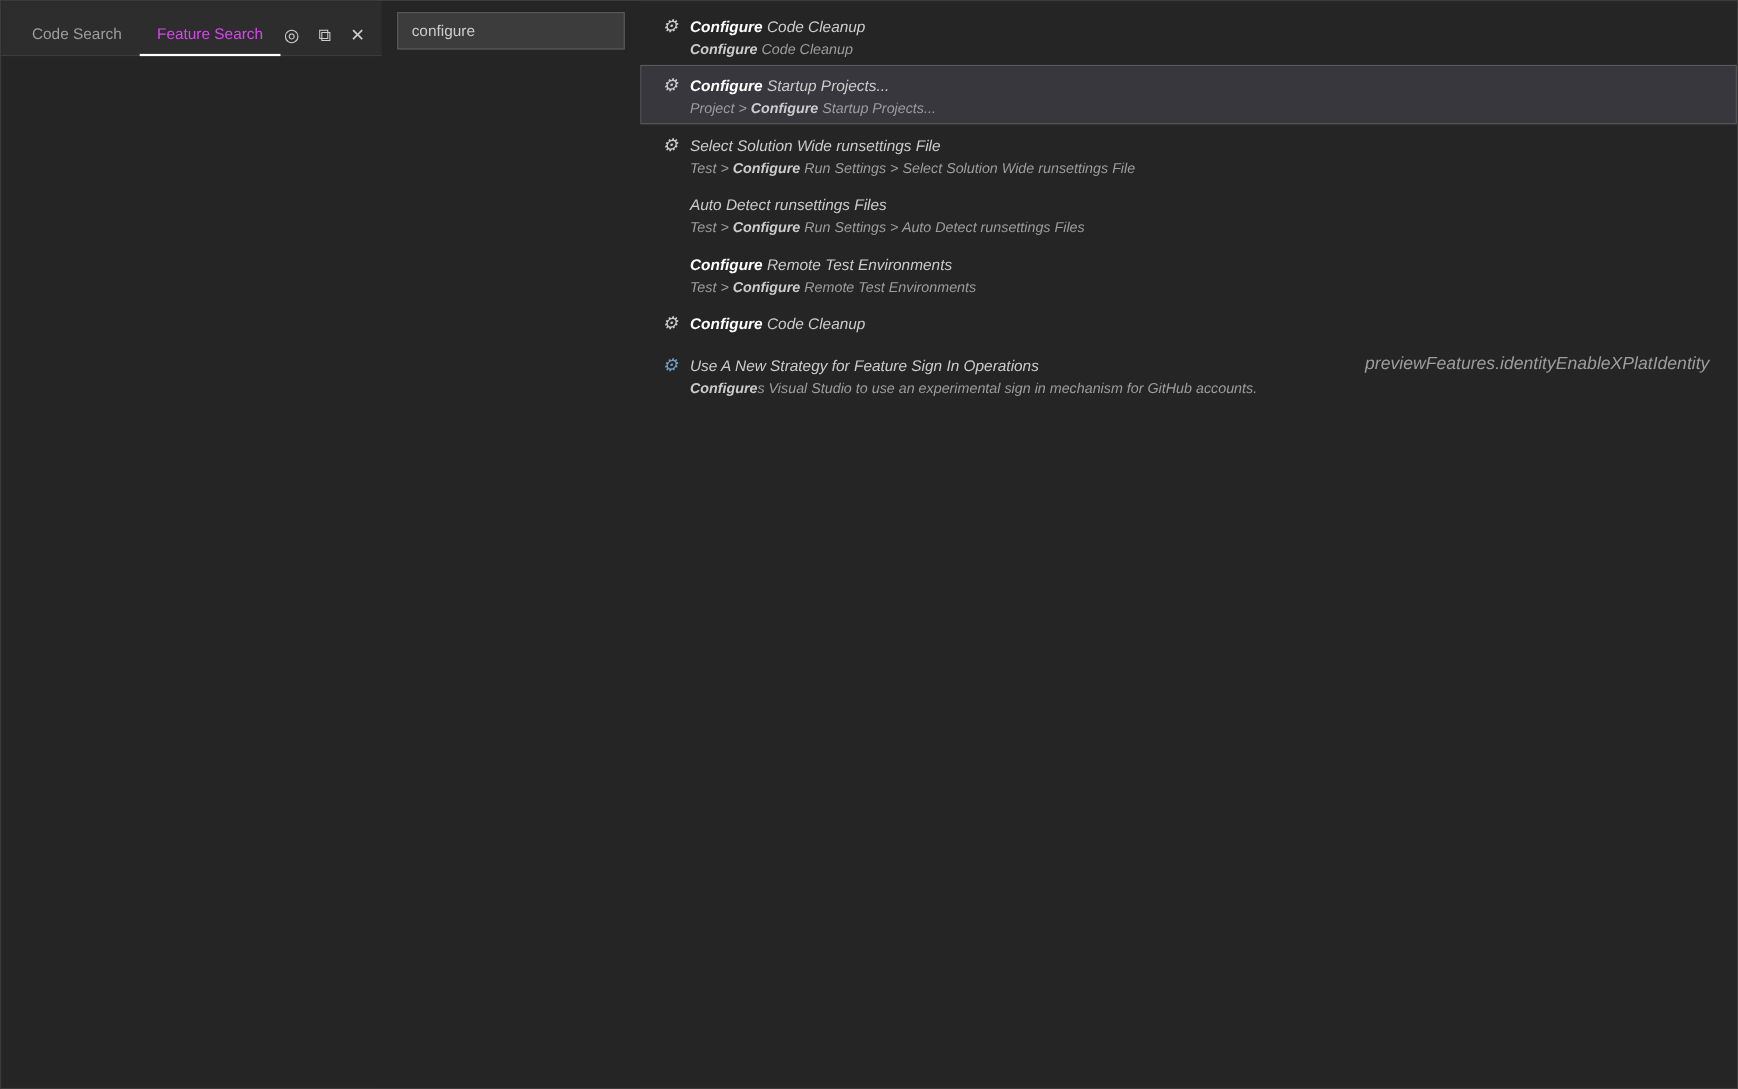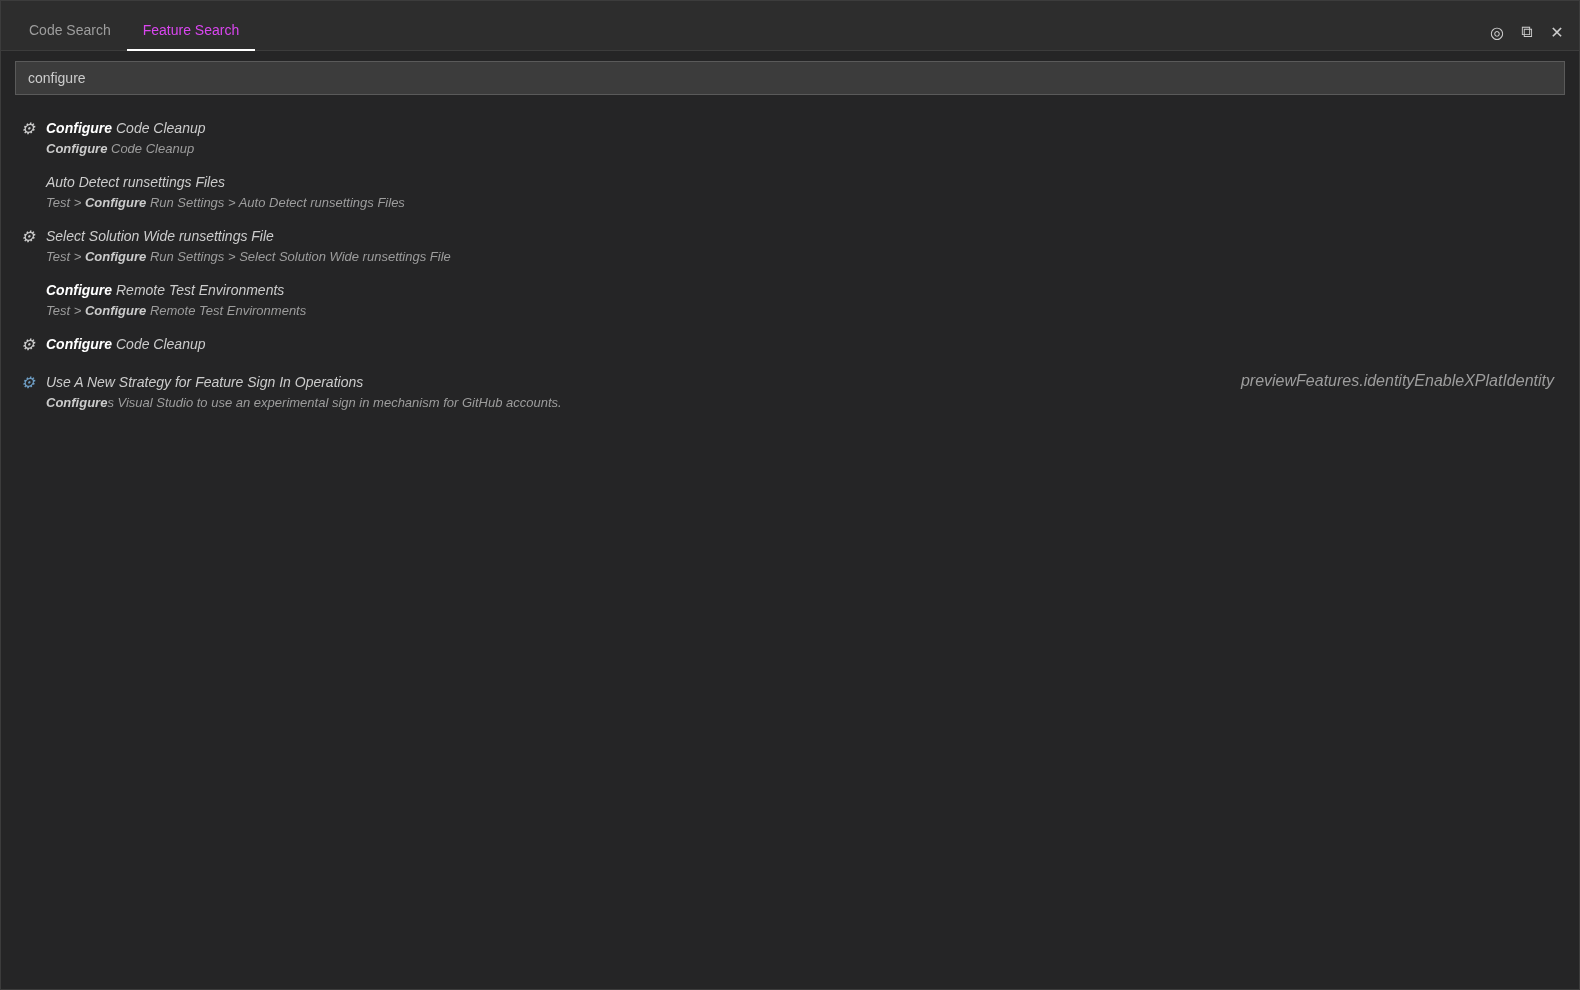--- a/index.html
+++ b/index.html
@@ -12,21 +12,21 @@
       height: 990px;
       overflow: hidden;
     }
 
     .window {
       width: 100%;
       height: 100%;
       background: #252526;
       border: 1px solid #3c3c3c;
       display: flex;
-      flex-direction: column;
+      flex-direction: row;
     }
 
     
     .title-bar {
       display: flex;
       align-items: flex-end;
       background: #2d2d2d;
       height: 50px;
       padding: 0 12px;
       border-bottom: 1px solid #3c3c3c;
@@ -199,41 +199,52 @@
         <span class="result-icon gear-icon"></span>
         <span class="result-title">
           <strong>Configure</strong> Code Cleanup
         </span>
       </div>
       <div class="result-subtitle">
         <strong>Configure</strong> Code Cleanup
       </div>
     </div>
 
+    <div class="result-item selected">
+      <div class="result-main">
+        <span class="result-icon gear-icon"></span>
+        <span class="result-title">
+          <strong>Configure</strong> Startup Projects...
+        </span>
+      </div>
+      <div class="result-subtitle">
+        Project &gt; <strong>Configure</strong> Startup Projects...
+      </div>
+    </div>
+
+    <div class="result-item unselected">
+      <div class="result-main">
+        <span class="result-icon gear-icon"></span>
+        <span class="result-title">
+          Select Solution Wide runsettings File
+        </span>
+      </div>
+      <div class="result-subtitle">
+        Test &gt; <strong>Configure</strong> Run Settings &gt; Select Solution Wide runsettings File
+      </div>
+    </div>
 
     <div class="result-item unselected">
       <div class="result-main" style="padding-left: 28px;">
         <span class="result-title">
           Auto Detect runsettings Files
         </span>
       </div>
       <div class="result-subtitle">
         Test &gt; <strong>Configure</strong> Run Settings &gt; Auto Detect runsettings Files
-      </div>
-    </div>
-
-    <div class="result-item unselected">
-      <div class="result-main">
-        <span class="result-icon gear-icon"></span>
-        <span class="result-title">
-          Select Solution Wide runsettings File
-        </span>
-      </div>
-      <div class="result-subtitle">
-        Test &gt; <strong>Configure</strong> Run Settings &gt; Select Solution Wide runsettings File
       </div>
     </div>
 
     <div class="result-item unselected">
       <div class="result-main" style="padding-left: 28px; align-items: center;">
         <span class="result-title">
           <strong>Configure</strong> Remote Test Environments
         </span>
       </div>
       <div class="result-subtitle">

